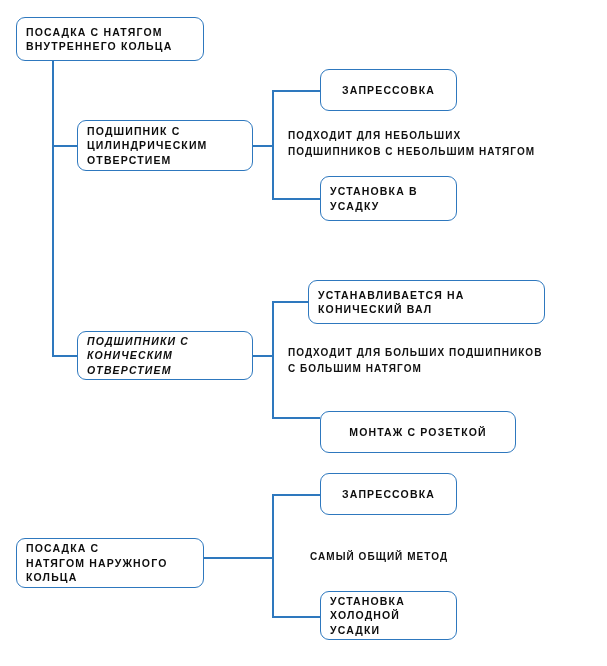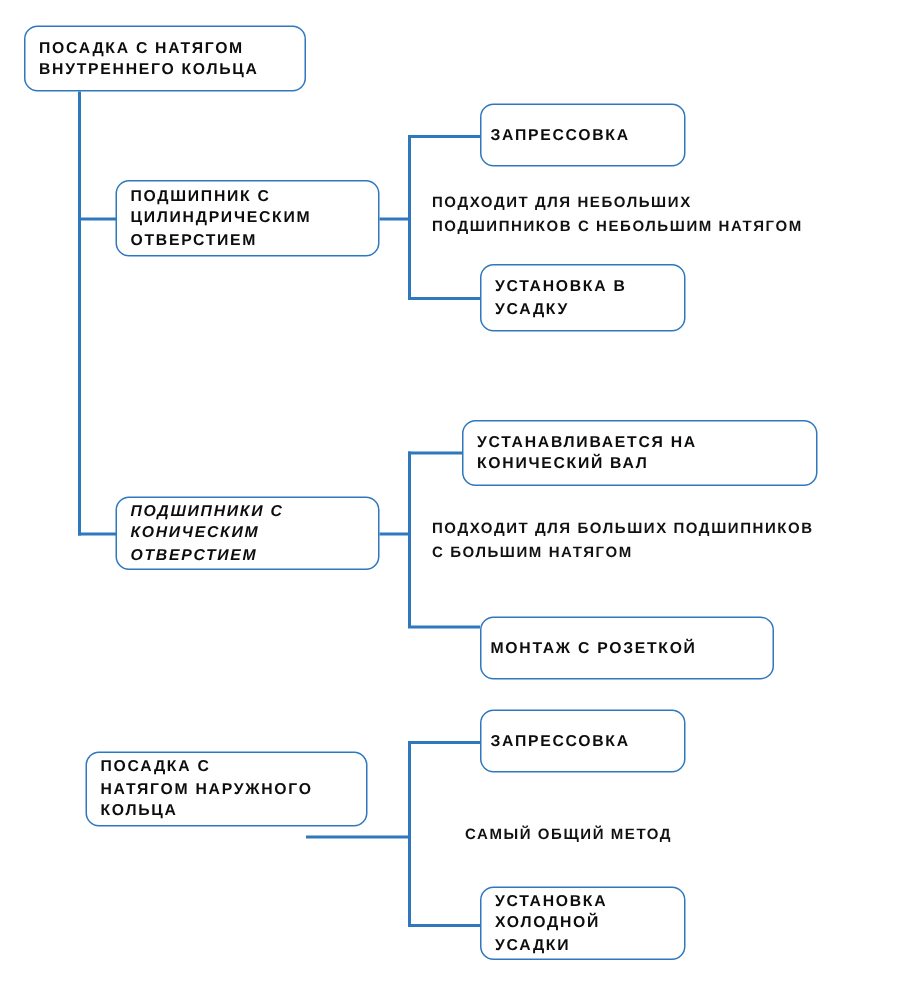--- a/index.html
+++ b/index.html
@@ -46,21 +46,21 @@
     display: block;
     width: 100%;
     color: #0d0d0d;
     font-size: 10.5px;
     font-weight: bold;
     letter-spacing: 1.15px;
     line-height: 14.5px;
     white-space: pre-line;
     padding: 0 9px;
   }
-  .node.center .node-label { text-align: left; padding: 0 6px; }
+  .node.center .node-label { text-align: center; padding: 0 6px; }
 
   
   .note {
     position: absolute;
     color: #111111;
     font-size: 10px;
     font-weight: bold;
     letter-spacing: 1.05px;
     line-height: 16px;
     white-space: pre-line;
@@ -119,21 +119,21 @@
 КОНИЧЕСКИЙ ВАЛ</span>
   </div>
 
   <div class="node center" style="left:320px; top:397px; width:196px; height:42px;margin-top:14px;">
     <span class="node-label">МОНТАЖ С РОЗЕТКОЙ</span>
   </div>
 
   <div class="note" style="left:288px; top:345px; width:310px;">ПОДХОДИТ ДЛЯ БОЛЬШИХ ПОДШИПНИКОВ
 С БОЛЬШИМ НАТЯГОМ</div>
 
-  <div class="node" style="left:16px; top:501px; width:188px; height:50px;margin-left:41px;">
+  <div class="node" style="left:16px; top:538px; width:188px; height:50px;">
     <span class="node-label">ПОСАДКА С
 НАТЯГОМ НАРУЖНОГО
 КОЛЬЦА</span>
   </div>
 
   <div class="conn conn-h" style="left:204px; top:557px; width:70px;"></div>
   <div class="conn conn-v" style="left:272px; top:494px; height:124px;"></div>
   <div class="conn conn-h" style="left:272px; top:494px; width:48px;"></div>
   <div class="conn conn-h" style="left:272px; top:616px; width:48px;"></div>
 

